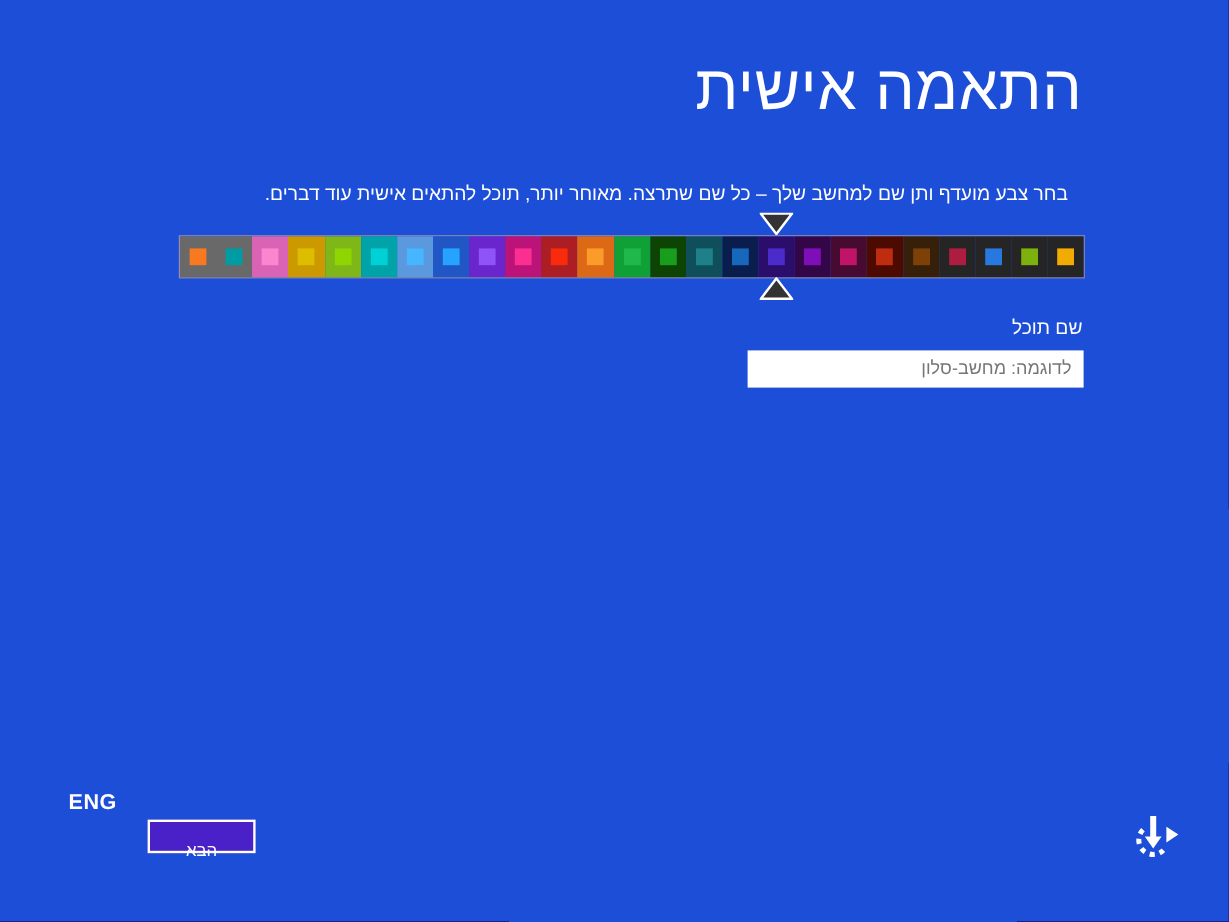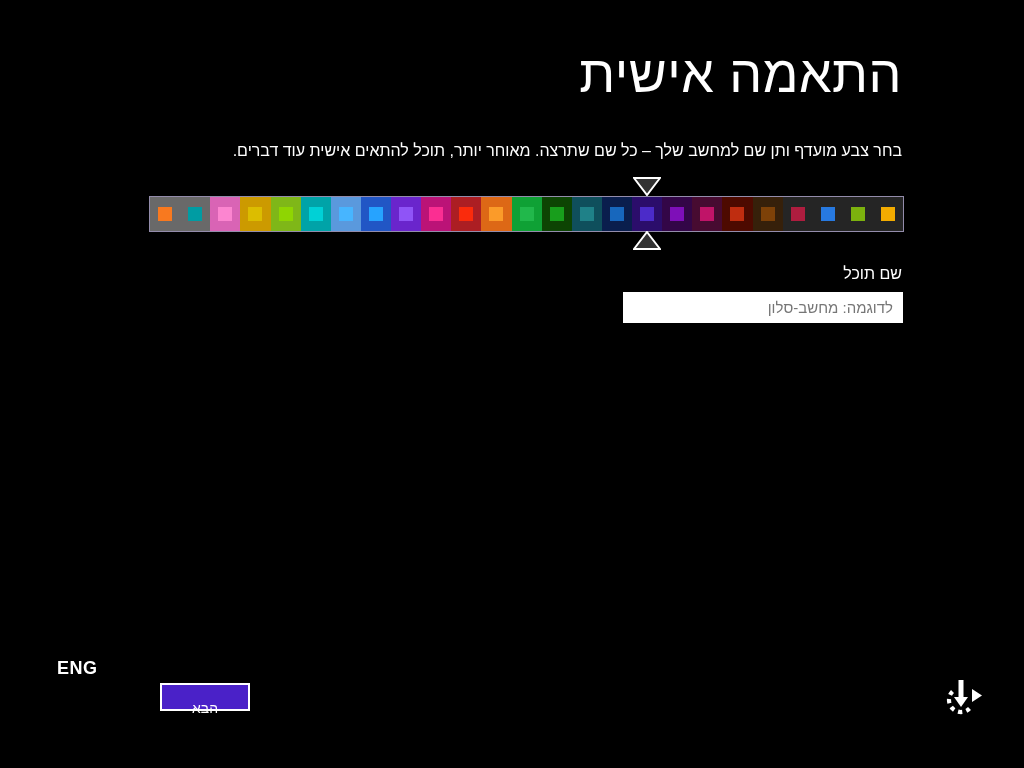--- a/index.html
+++ b/index.html
@@ -7,21 +7,21 @@
     position:relative;width:1024px;height:768px;overflow:hidden;
     font-family:"Liberation Sans","DejaVu Sans",sans-serif;
     color:#fff;
   }
   .page-title{
     position:absolute;top:46px;right:122px;margin:0;
     font-size:52px;font-weight:200;line-height:1.1;
     direction:rtl;white-space:nowrap;letter-spacing:0.5px;
   }
   .page-subtitle{
-    position:absolute;top:141px;right:122px;margin:0;
+    position:absolute;top:141px;right:122px;margin:12px;
     font-size:16px;font-weight:400;line-height:1.3;
     direction:rtl;white-space:nowrap;
   }
   .strip{
     position:absolute;left:149px;top:196px;width:753px;height:34px;
     border:1px solid #938cab;display:flex;box-sizing:content-box;
   }
   .cell{flex:1 1 0;display:flex;align-items:center;justify-content:center;}
   .cell-inner{width:14px;height:14px;}
   .marker{position:absolute;display:block;}
@@ -39,28 +39,28 @@
   }
   .computer-name-input::placeholder{color:#767676;opacity:1;}
   .language-indicator{
     position:absolute;left:57px;top:658px;
     font-size:18px;font-weight:700;letter-spacing:0.5px;
   }
   .next-button{
     position:absolute;left:123px;top:683px;width:90px;height:28px;
     border:2px solid #ffffff;box-sizing:border-box;color:#fff;
     font-size:14px;line-height:22px;padding:12px;direction:rtl;
-    font-family:"Liberation Sans","DejaVu Sans",sans-serif;cursor:pointer;margin-left:37px;
+    font-family:"Liberation Sans","DejaVu Sans",sans-serif;cursor:pointer;
   }
   .eoa-icon{position:absolute;left:939px;top:676px;}
 </style>
 </head>
 <body style="background: rgb(30, 3, 86);">
 
-<div class="screen" style="background: #000000;">
+<div class="screen" style="background: #1d4ed8;">
 
   <h1 class="page-title">התאמה אישית</h1>
 
   <p class="page-subtitle">בחר צבע מועדף ותן שם למחשב שלך – כל שם שתרצה. מאוחר יותר, תוכל להתאים אישית עוד דברים.</p>
 
   <svg class="marker marker-top" width="28" height="19" viewBox="0 0 28 19" style="left: 632.98px;">
     <polygon points="1,1 27,1 14,18" fill="#333333" stroke="#ffffff" stroke-width="2"></polygon>
   </svg>
 
   <div class="strip" style="border-color: rgb(147, 140, 171);">

